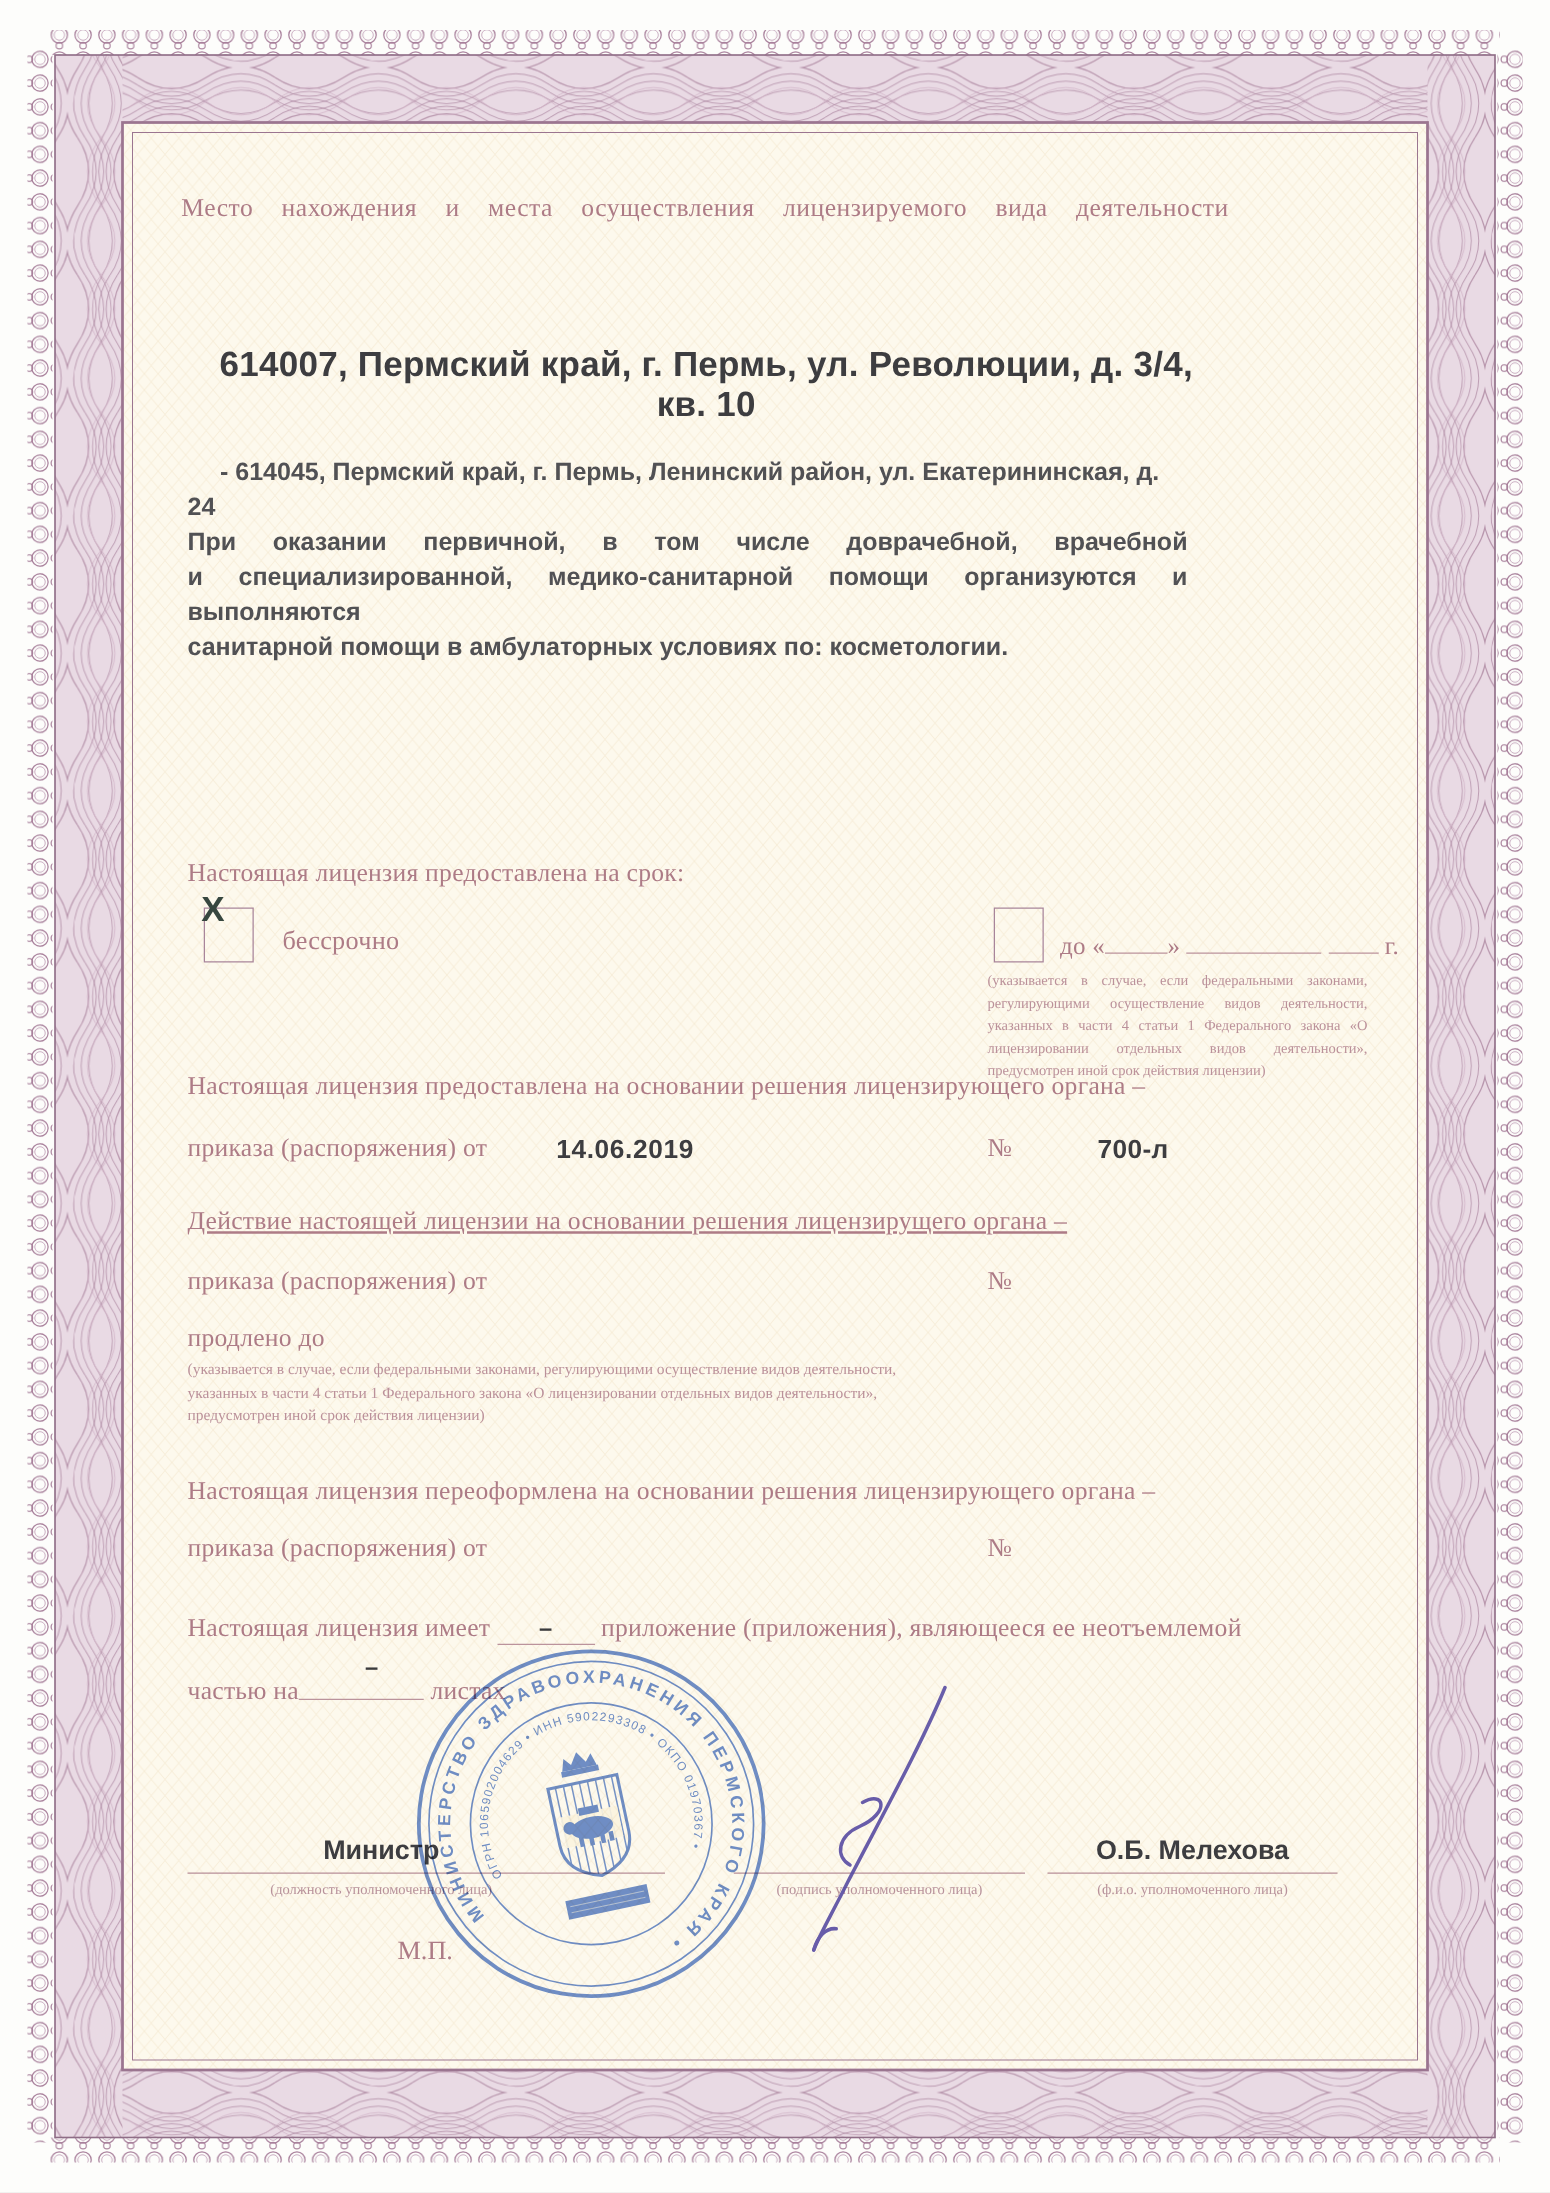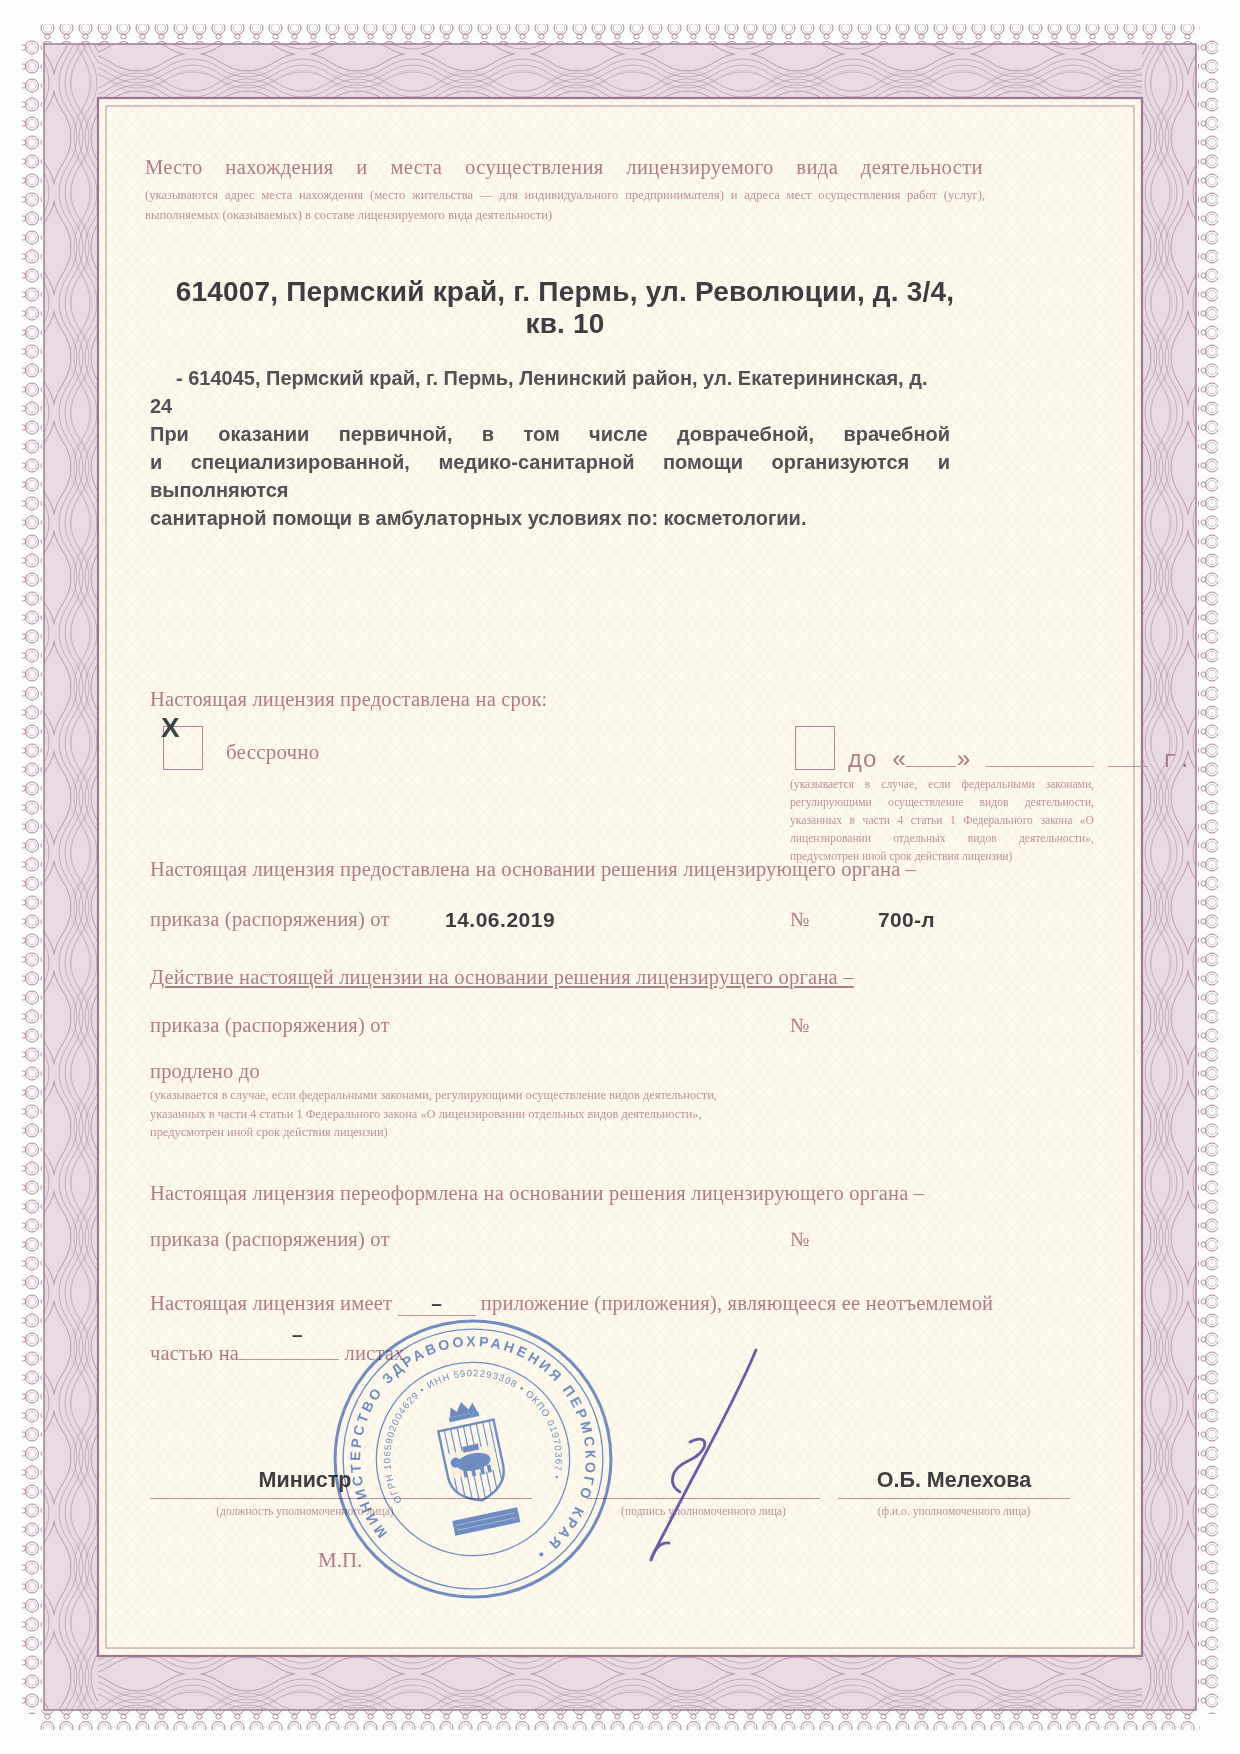--- a/index.html
+++ b/index.html
@@ -96,40 +96,39 @@
     <rect x="44" y="44" width="1152" height="1666" fill="none" stroke="#8f6d86" stroke-width="1.3"></rect>
 
     <rect x="98" y="98" width="1044" height="1558" fill="#fdf9ed"></rect>
     <rect x="98" y="98" width="1044" height="1558" fill="url(#tex)" opacity=".55"></rect>
 
     <rect x="98" y="98" width="1044" height="1558" fill="none" stroke="#9b7590" stroke-width="2.2"></rect>
     <rect x="106" y="106" width="1028" height="1542" fill="none" stroke="#9b7590" stroke-width=".8"></rect>
   </svg>
 
   <div class="abs doc-title" style="left:145px;top:156px;width:838px;">Место нахождения и места осуществления лицензируемого вида деятельности</div>
-  <div class="abs smallnote" style="left:145px;top:186px;width:840px;font-size:12.6px;">(указываются адрес места нахождения (место жительства — для индивидуального предпринимателя) и адреса мест осуществления работ (услуг), выполняемых (оказываемых)  в составе лицензируемого вида деятельности)</div>
 
   <div class="abs ink-bold addr-main" style="left:170px;top:276px;width:790px;">614007, Пермский край, г. Пермь, ул. Революции, д. 3/4, кв. 10</div>
 
   <div class="abs sans addr-block" style="left:150px;top:364px;width:800px;">
     <div style="text-indent:26px;">- 614045, Пермский край, г. Пермь, Ленинский район, ул. Екатерининская, д. 24</div>
     <div class="jline">При оказании первичной, в том числе доврачебной, врачебной</div>
     <div class="jline">и специализированной, медико-санитарной помощи организуются и выполняются</div>
     <div>санитарной помощи в амбулаторных условиях по: косметологии.</div>
   </div>
 
   <div class="abs statement" style="left:150px;top:688px;text-align:center;">Настоящая лицензия предоставлена на срок:</div>
 
   <div class="checkbox" style="left:163px;top:726px;">
     <span class="check-mark">X</span>
   </div>
   <div class="abs statement" style="left:226px;top:740px;font-size:21px;">бессрочно</div>
 
   <div class="checkbox" style="left:795px;top:726px;"></div>
-  <div class="abs statement" style="left:848px;top:742px;font-size:24px;white-space:nowrap;font-family:Liberation Mono, monospace;">
+  <div class="abs statement" style="left:848px;top:742px;font-size:20px;white-space:nowrap;">
     <span>до «</span><span class="blank" style="width:50px;"></span><span>»</span>
     <span class="blank" style="width:108px;"></span>
     <span class="blank" style="width:40px;"></span>
     <span>г.</span>
   </div>
   <div class="abs smallnote" style="left:790px;top:776px;width:304px;font-size:11.6px;">(указывается в случае, если федеральными законами, регулирующими осуществление видов деятельности, указанных в части 4 статьи 1 Федерального закона «О лицензировании отдельных видов деятельности», предусмотрен иной срок действия лицензии)</div>
 
   <div class="abs statement" style="left:150px;top:858px;width:920px;">Настоящая лицензия предоставлена на основании решения лицензирующего органа –</div>
   <div class="abs" style="left:0;top:908px;width:1240px;height:30px;">
     <span class="abs statement" style="left:150px;top:0;">приказа (распоряжения)  от</span>

